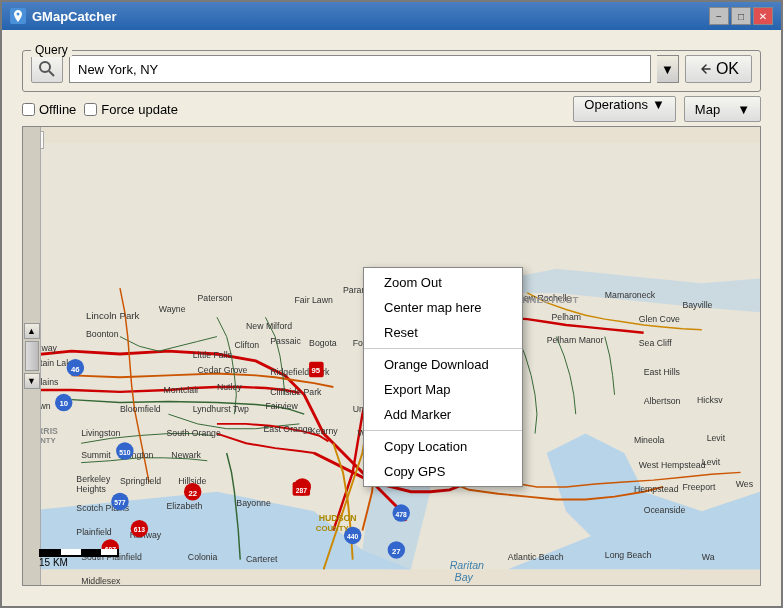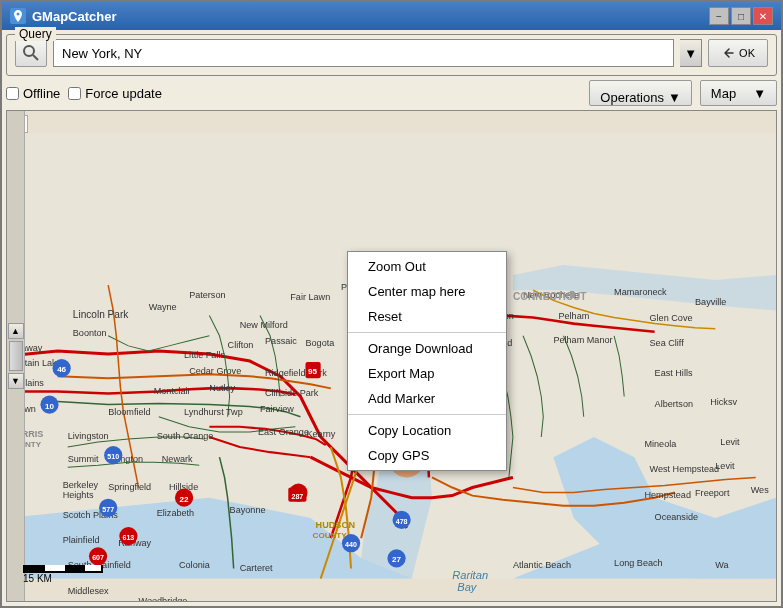--- a/index.html
+++ b/index.html
@@ -71,21 +71,21 @@
     .titlebar-btn.close {
       background: #e05050;
       color: white;
     }
 
     
     .main-content {
       flex: 1;
       display: flex;
       flex-direction: column;
-      padding: 4px;
+      padding: 20px;
       gap: 4px;
     }
 
     
     .query-group {
       border: 1px solid #888;
       border-radius: 3px;
       padding: 4px 8px 8px 8px;
       background: #f0ece0;
       position: relative;
@@ -143,21 +143,21 @@
     .ok-btn {
       height: 28px;
       padding: 0 12px;
       background: linear-gradient(to bottom, #f5f5f0, #ddd);
       border: 1px solid #999;
       border-radius: 2px;
       cursor: pointer;
       display: flex;
       align-items: center;
       gap: 4px;
-      font-size: 11px;
+      font-size: 16px;
     }
 
     
     .toolbar-row {
       display: flex;
       align-items: center;
       gap: 8px;
     }
 
     .checkbox-label {
@@ -177,21 +177,21 @@
     }
 
     .operations-btn {
       height: 26px;
       padding: 0 10px;
       background: linear-gradient(to bottom, #f5f5f0, #ddd);
       border: 1px solid #999;
       border-radius: 2px;
       cursor: pointer;
       display: flex;
-      align-items: flex-end;
+      align-items: flex-start;
       gap: 4px;
       font-size: 13px;
       margin-left: 8px;
     }
 
     .map-btn {
       height: 26px;
       padding: 0 10px;
       background: linear-gradient(to bottom, #f5f5f0, #ddd);
       border: 1px solid #999;

